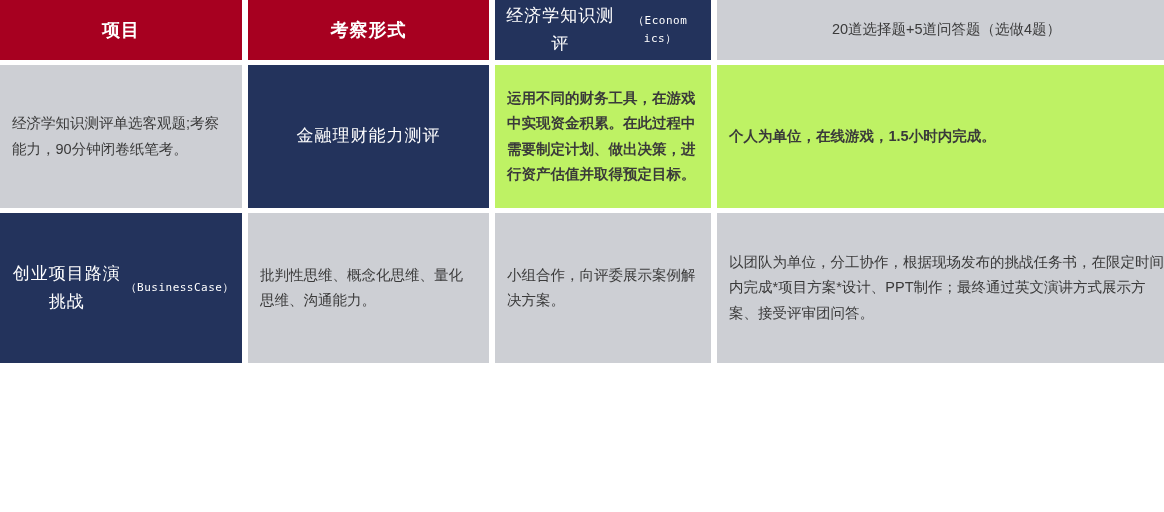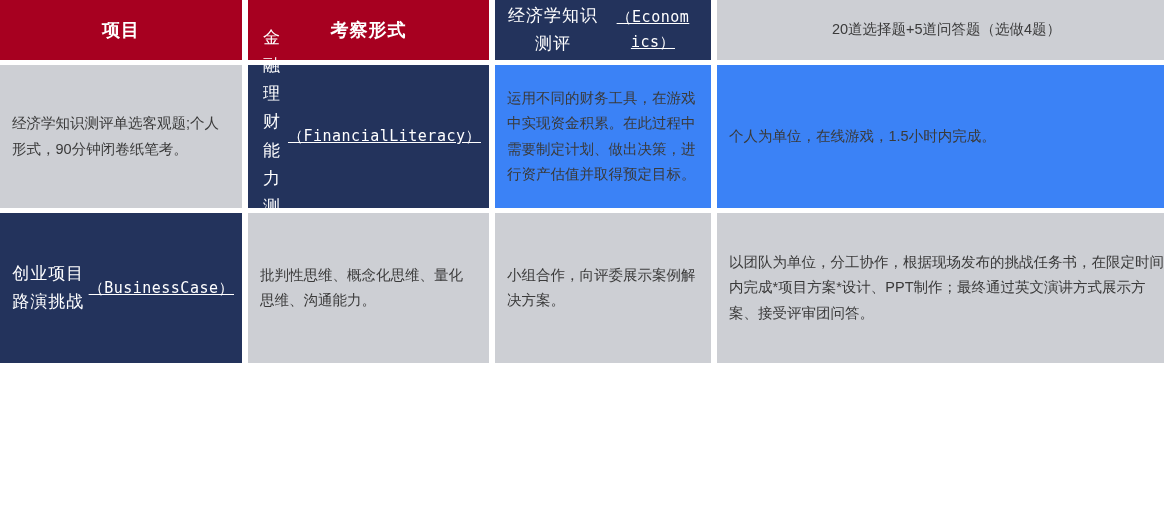--- a/index.html
+++ b/index.html
@@ -57,38 +57,37 @@
     text-align: center;
     font-size: 17px;
     line-height: 1.65;
     box-sizing: border-box;
     padding: 0 8px;
   }
   .navy .cn { display: block; letter-spacing: 1px; }
   .navy .en {
     display: block;
     font-family: "DejaVu Sans Mono", "Liberation Mono", monospace;
-    font-size: 15px;
+    font-size: 11px;
     letter-spacing: 0.5px;
-    text-decoration: underline;
   }
 
   
   .cell {
     box-sizing: border-box;
     display: flex;
     flex-direction: column;
     justify-content: center;
     font-size: 14.5px;
     line-height: 1.75;
     color: #3a3a3a;
     padding: 0 12px;
   }
   .shade-a { background: #CDCFD4; }
-  .shade-b { background: #3b82f6; }
+  .shade-b { background: #bef264; font-weight: bold; }
   .center  { text-align: left; align-items: center; }
   .left    { text-align: left; align-items: flex-start; }
   .cell p  { margin: 0; }
 </style>
 </head>
 <body>
 
 <div class="table-wrap">
   <div class="grid">
 
@@ -100,26 +99,25 @@
     </div>
 
     <div class="navy">
       <span class="cn">经济学知识测评</span>
       <span class="en">（Econom ics）</span>
     </div>
     <div class="cell shade-a center">
       <p>20道选择题+5道问答题（选做4题）</p>
     </div>
     <div class="cell shade-a left">
-      <p>经济学知识测评单选客观题;个人形式，90分钟闭卷纸笔考。</p>
+      <p>经济学知识测评单选客观题;考察能力，90分钟闭卷纸笔考。</p>
     </div>
 
     <div class="navy">
       <span class="cn">金融理财能力测评</span>
-      <span class="en">（FinancialLiteracy）</span>
     </div>
     <div class="cell shade-b left">
       <p>运用不同的财务工具，在游戏中实现资金积累。在此过程中需要制定计划、做出决策，进行资产估值并取得预定目标。</p>
     </div>
     <div class="cell shade-b left">
       <p>个人为单位，在线游戏，1.5小时内完成。</p>
     </div>
 
     <div class="navy">
       <span class="cn">创业项目路演挑战</span>

